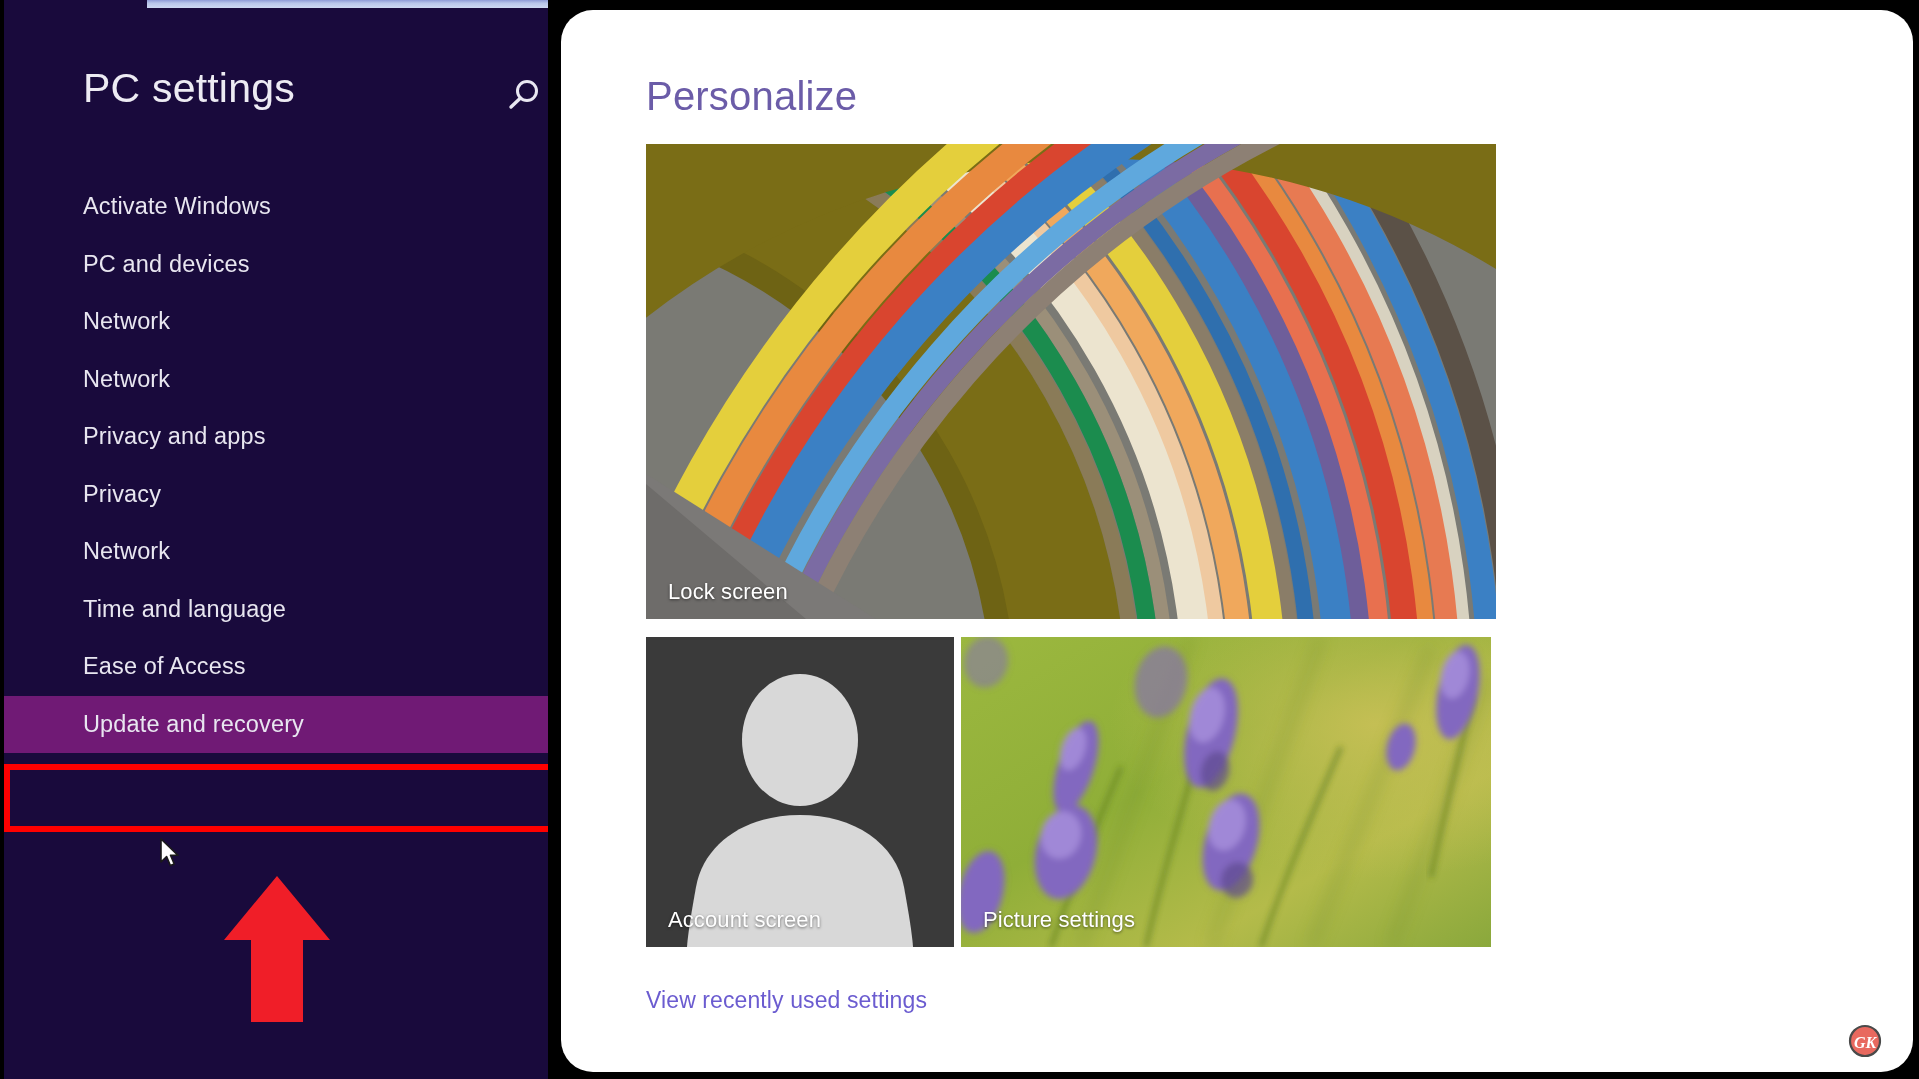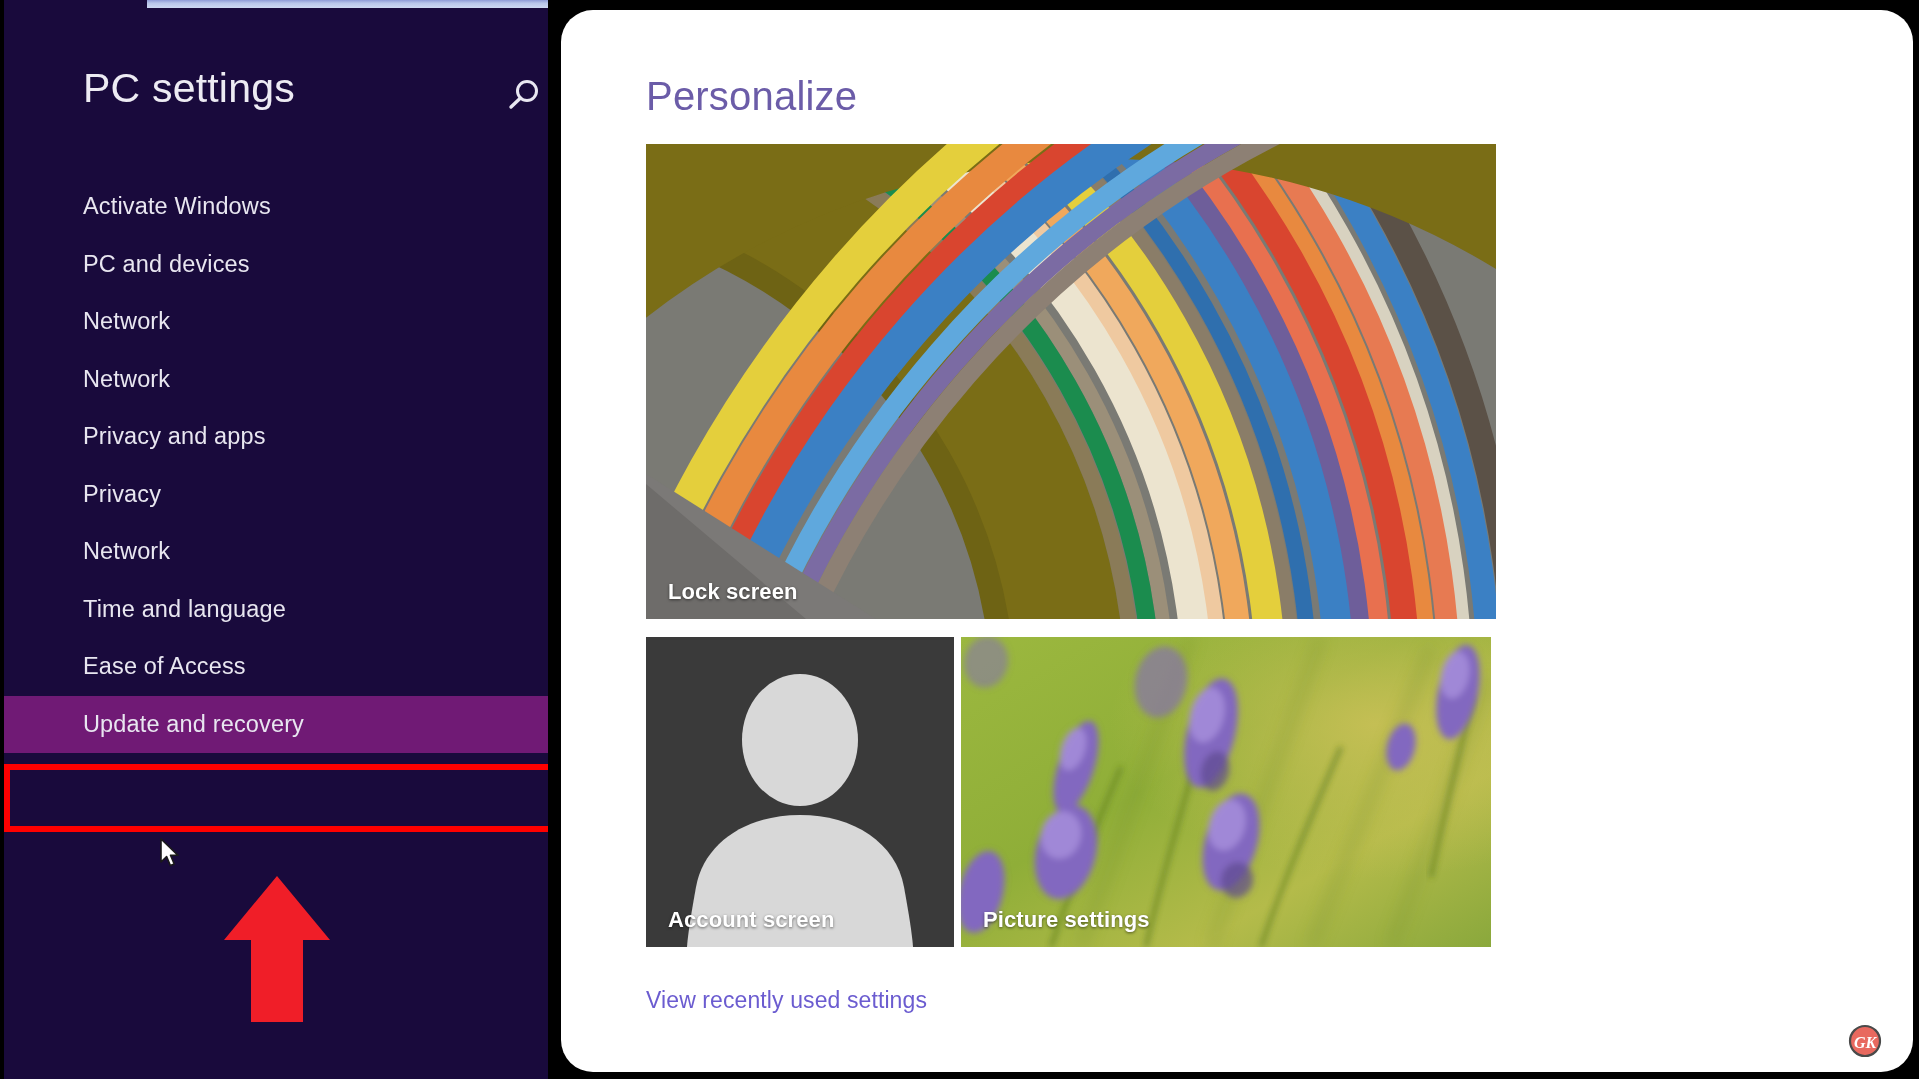--- a/index.html
+++ b/index.html
@@ -132,21 +132,21 @@
   .tile {
     position: absolute;
     overflow: hidden;
     cursor: pointer;
   }
   .tile-label {
     position: absolute;
     left: 22px; bottom: 14px;
     color: #FFFFFF;
     font-size: 22px;
-    font-weight: 700;
+    font-weight: 400;
     letter-spacing: 0.1px;
     text-shadow: 0 1px 3px rgba(0,0,0,0.55);
     white-space: nowrap;
     z-index: 4;
   }
 
   
   #tile-lock-screen {
     left: 85px; top: 134px;
     width: 850px; height: 475px;

